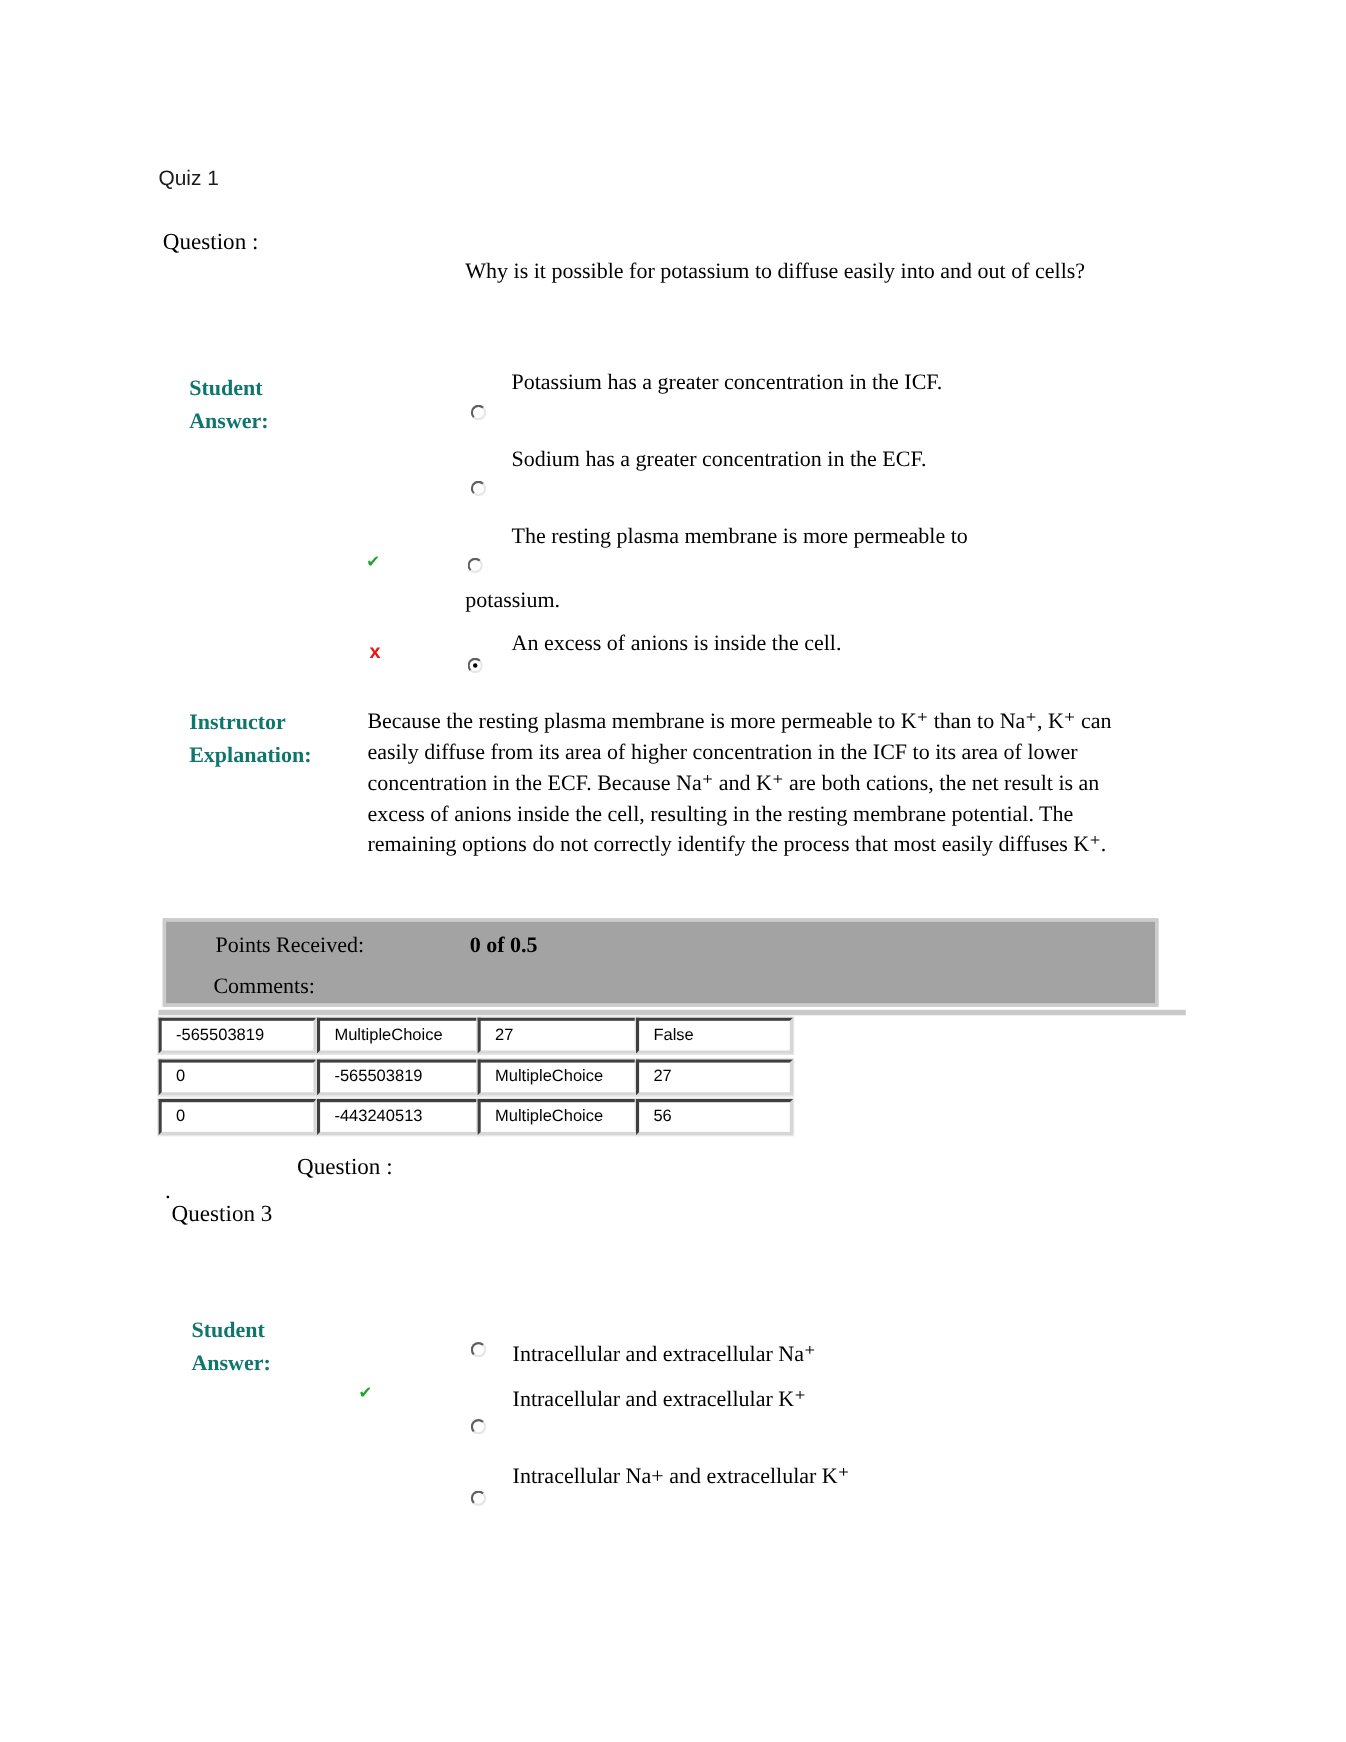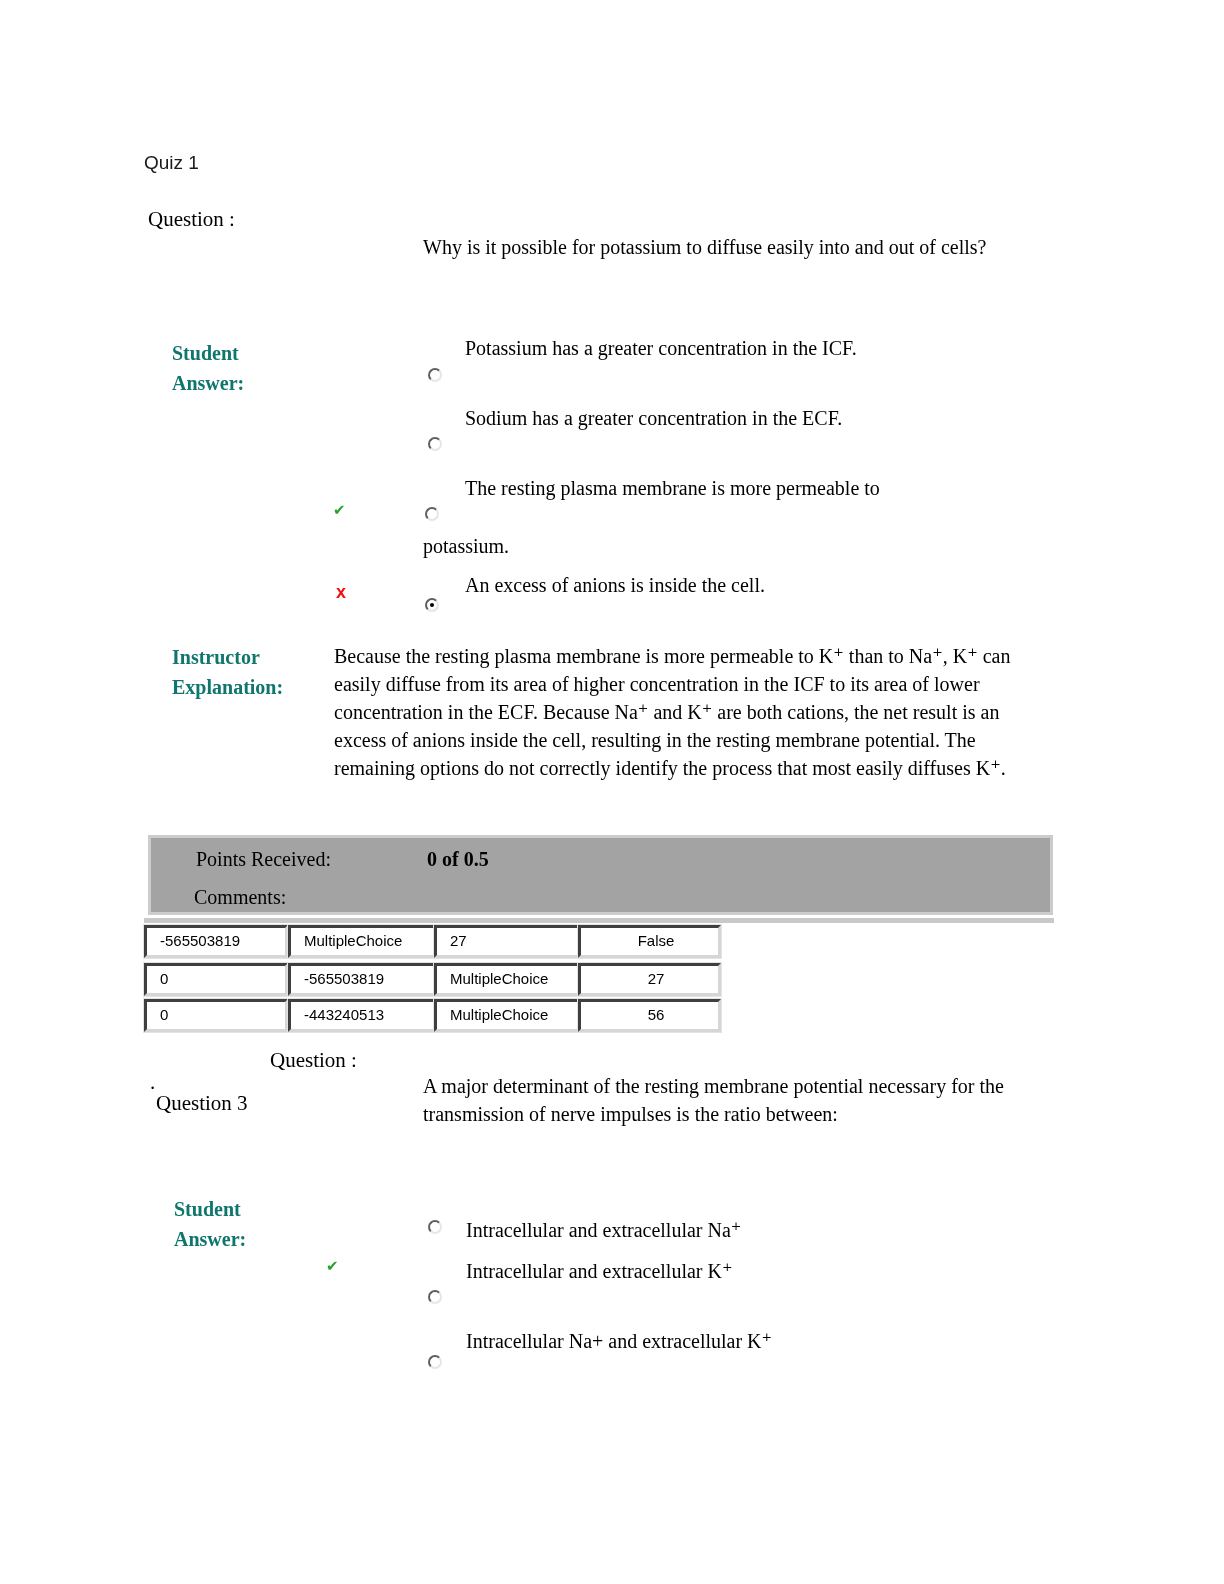--- a/index.html
+++ b/index.html
@@ -3,20 +3,21 @@
 <meta charset="utf-8">
 <style>
   html,body { margin:0; padding:0; background:#ffffff; }
   .page {
     position:relative;
     width:1054px; height:1584px;
     background:#ffffff;
     font-family:"Liberation Serif","DejaVu Serif",serif;
     color:#000000;
     overflow:hidden;
+    padding-left:32px;
   }
   .abs { position:absolute; }
   .sans { font-family:"Liberation Sans","DejaVu Sans",sans-serif; }
   .gray { color:#0f766e;font-weight:bold; }
   .quiz-title { font-size:19px; color:#1a1a1a; }
   .q-label { font-size:21px; }
   .q-text { font-size:20px; line-height:28px; }
   .label-2line { font-size:20px; line-height:30px; }
   .opt-text { font-size:20px; white-space:nowrap; }
   .expl { font-size:20px; line-height:28px; }
@@ -79,21 +80,21 @@
     font-size:15px;
     line-height:26px;
     padding-left:13px;
     box-sizing:content-box;
     white-space:nowrap;
     overflow:hidden;
   }
   .c0 { left:144px; width:125px; }
   .c1 { left:288px; width:129px; }
   .c2 { left:434px; width:128px; }
-  .c3 { left:578px; width:124px;text-align:center; }
+  .c3 { left:578px; width:124px; }
   .r0 { top:925px; }
   .r1 { top:963px; }
   .r2 { top:999px; }
 </style>
 </head>
 <body>
 
 <div class="page">
 
   <div class="abs sans quiz-title" style="left:144px; top:152px;">Quiz 1</div>
@@ -148,21 +149,20 @@
 
   <div class="cell r2 c0">0</div>
   <div class="cell r2 c1">-443240513</div>
   <div class="cell r2 c2">MultipleChoice</div>
   <div class="cell r2 c3">56</div>
 
   <div class="abs q-label" style="left:156px; top:1048px;margin-top:43px;">Question 3</div>
   <div class="abs q-label" style="left:270px; top:1048px;">Question :</div>
   <div class="abs q-label" style="left:150px; top:1070px;">.</div>
 
-  <div class="abs q-text" style="left:423px; top:1072px; width:642px;">A major determinant of the resting membrane potential necessary for the transmission of nerve impulses is the ratio between:</div>
 
   <div class="abs gray label-2line" style="left:174px; top:1194px;">
     <div>Student</div>
     <div>Answer:</div>
   </div>
 
   <div class="abs opt-text" style="left:466px; top:1190px;margin-top:28px;">Intracellular and extracellular Na⁺</div>
   <div class="abs radio" style="left:428px; top:1220px;"></div>
 
   <div class="abs check" style="left:326px; top:1257px;">✔</div>

